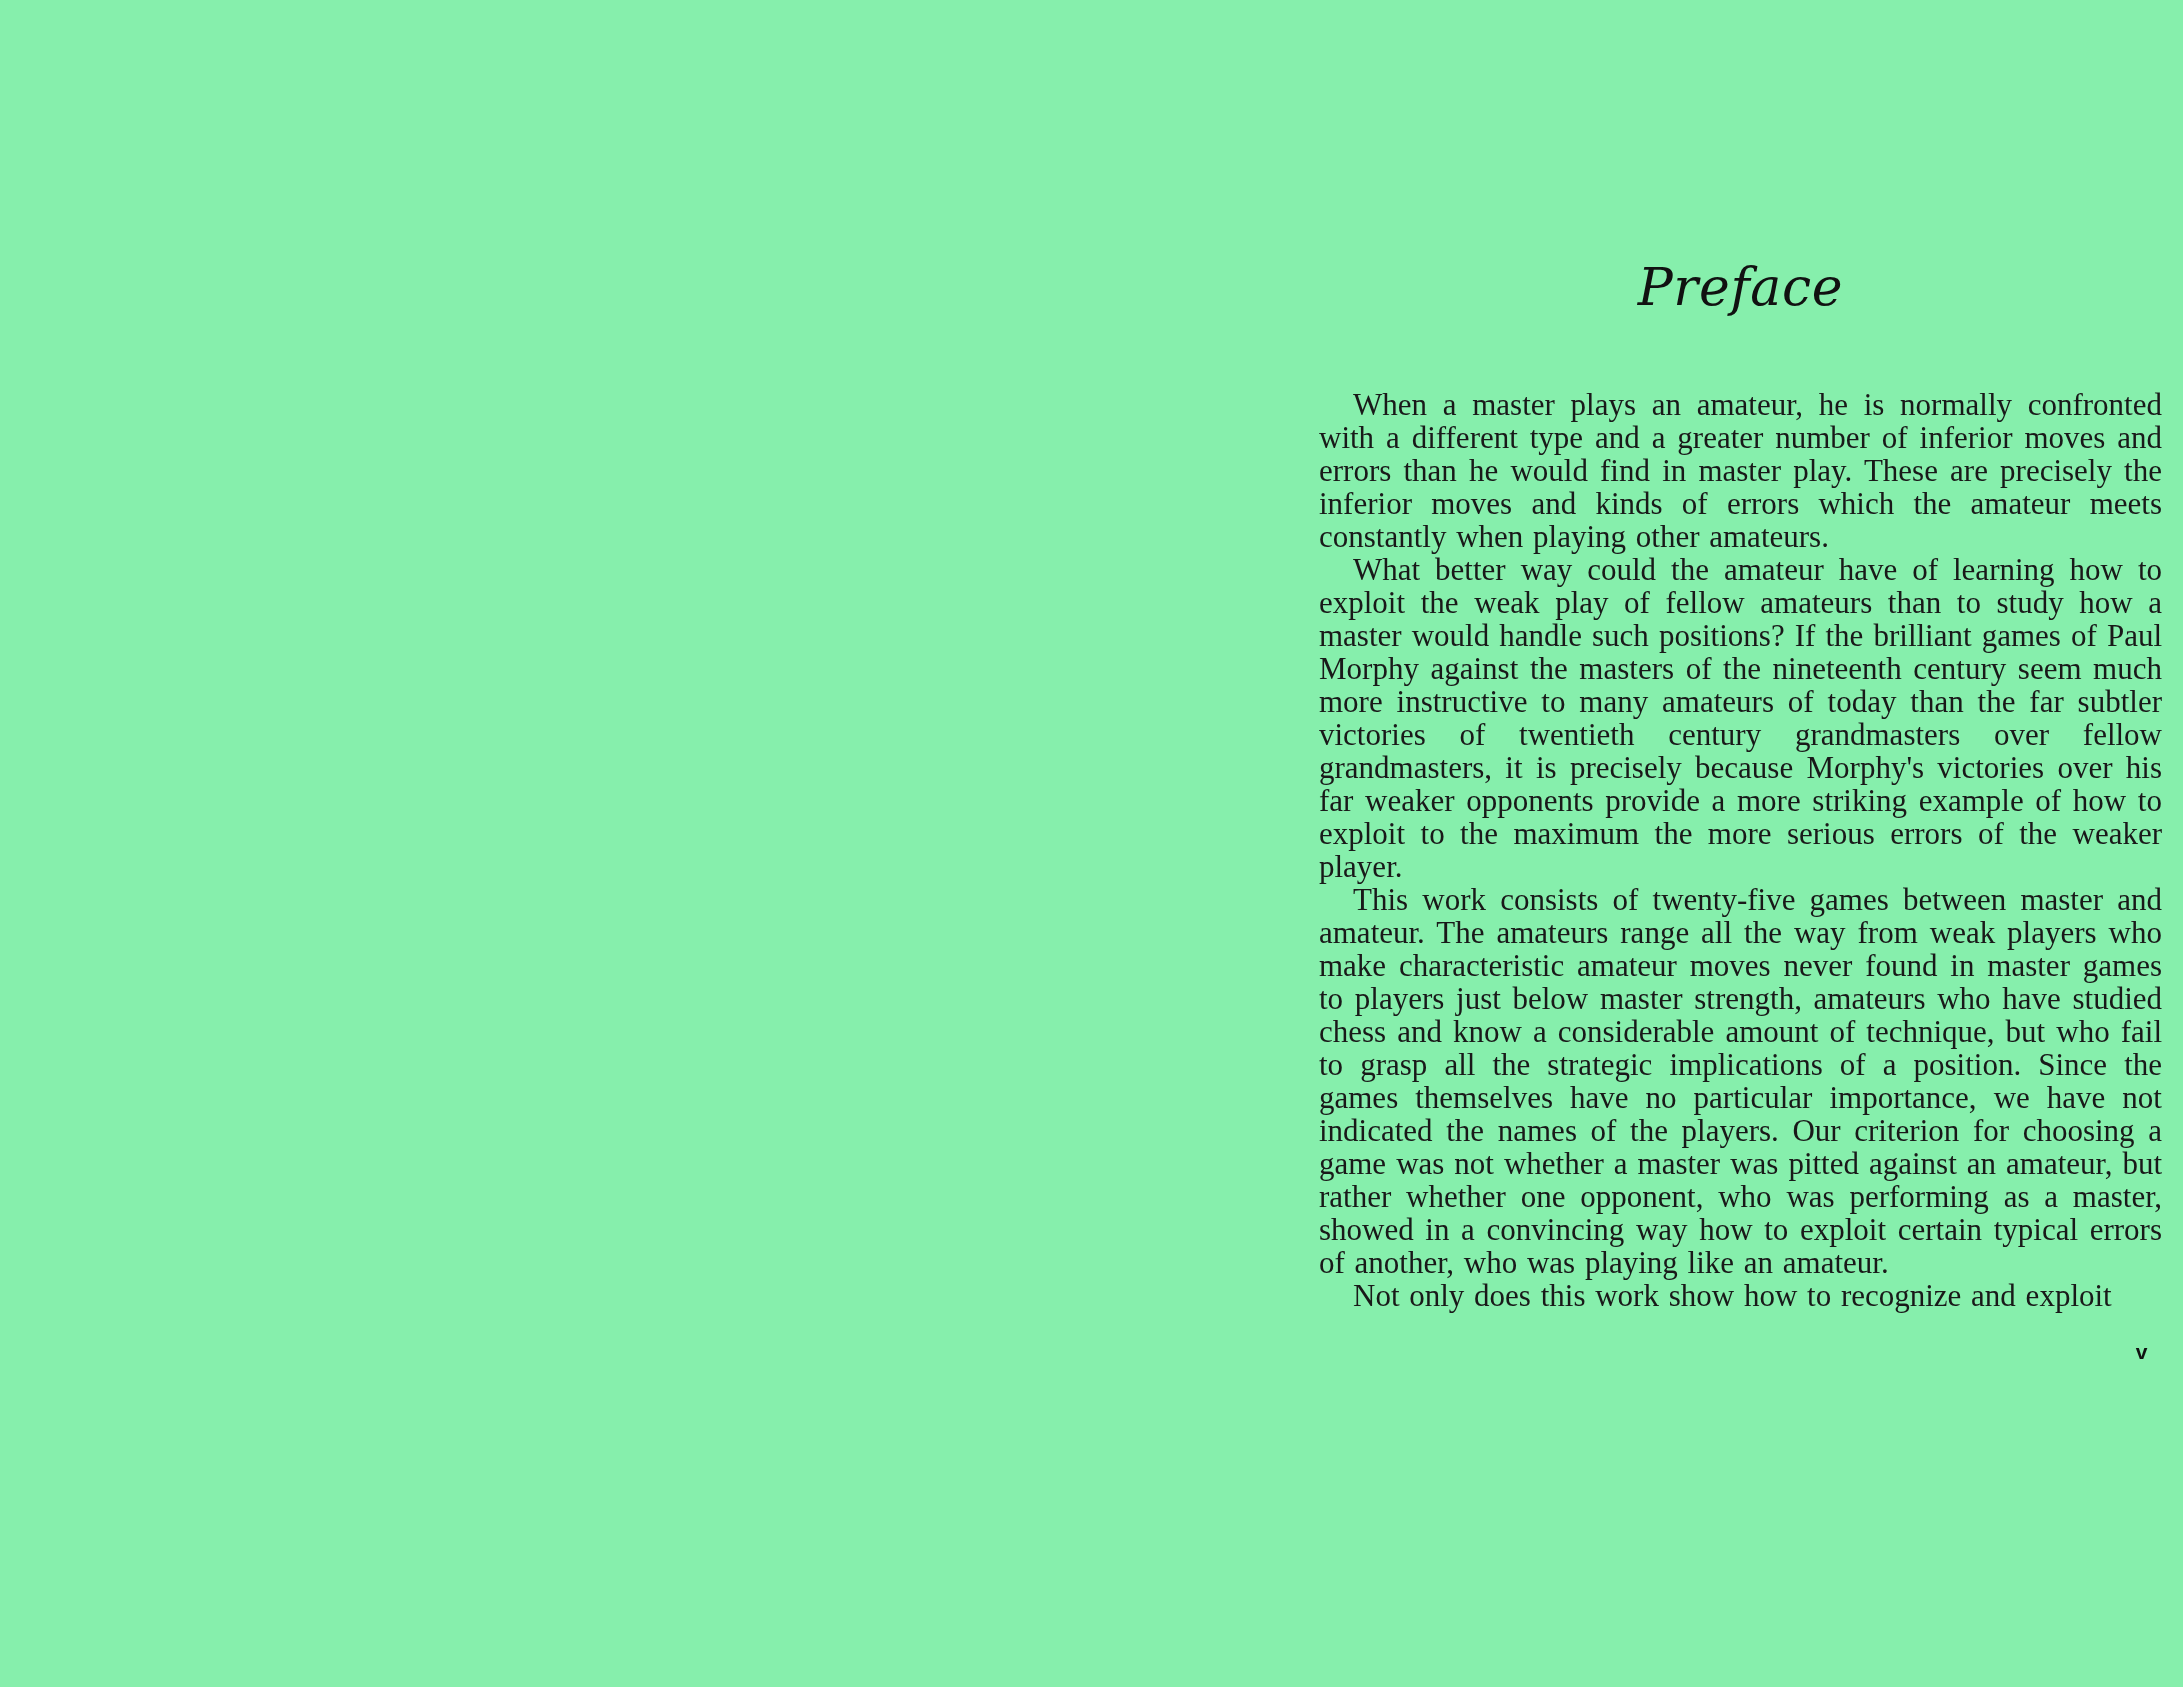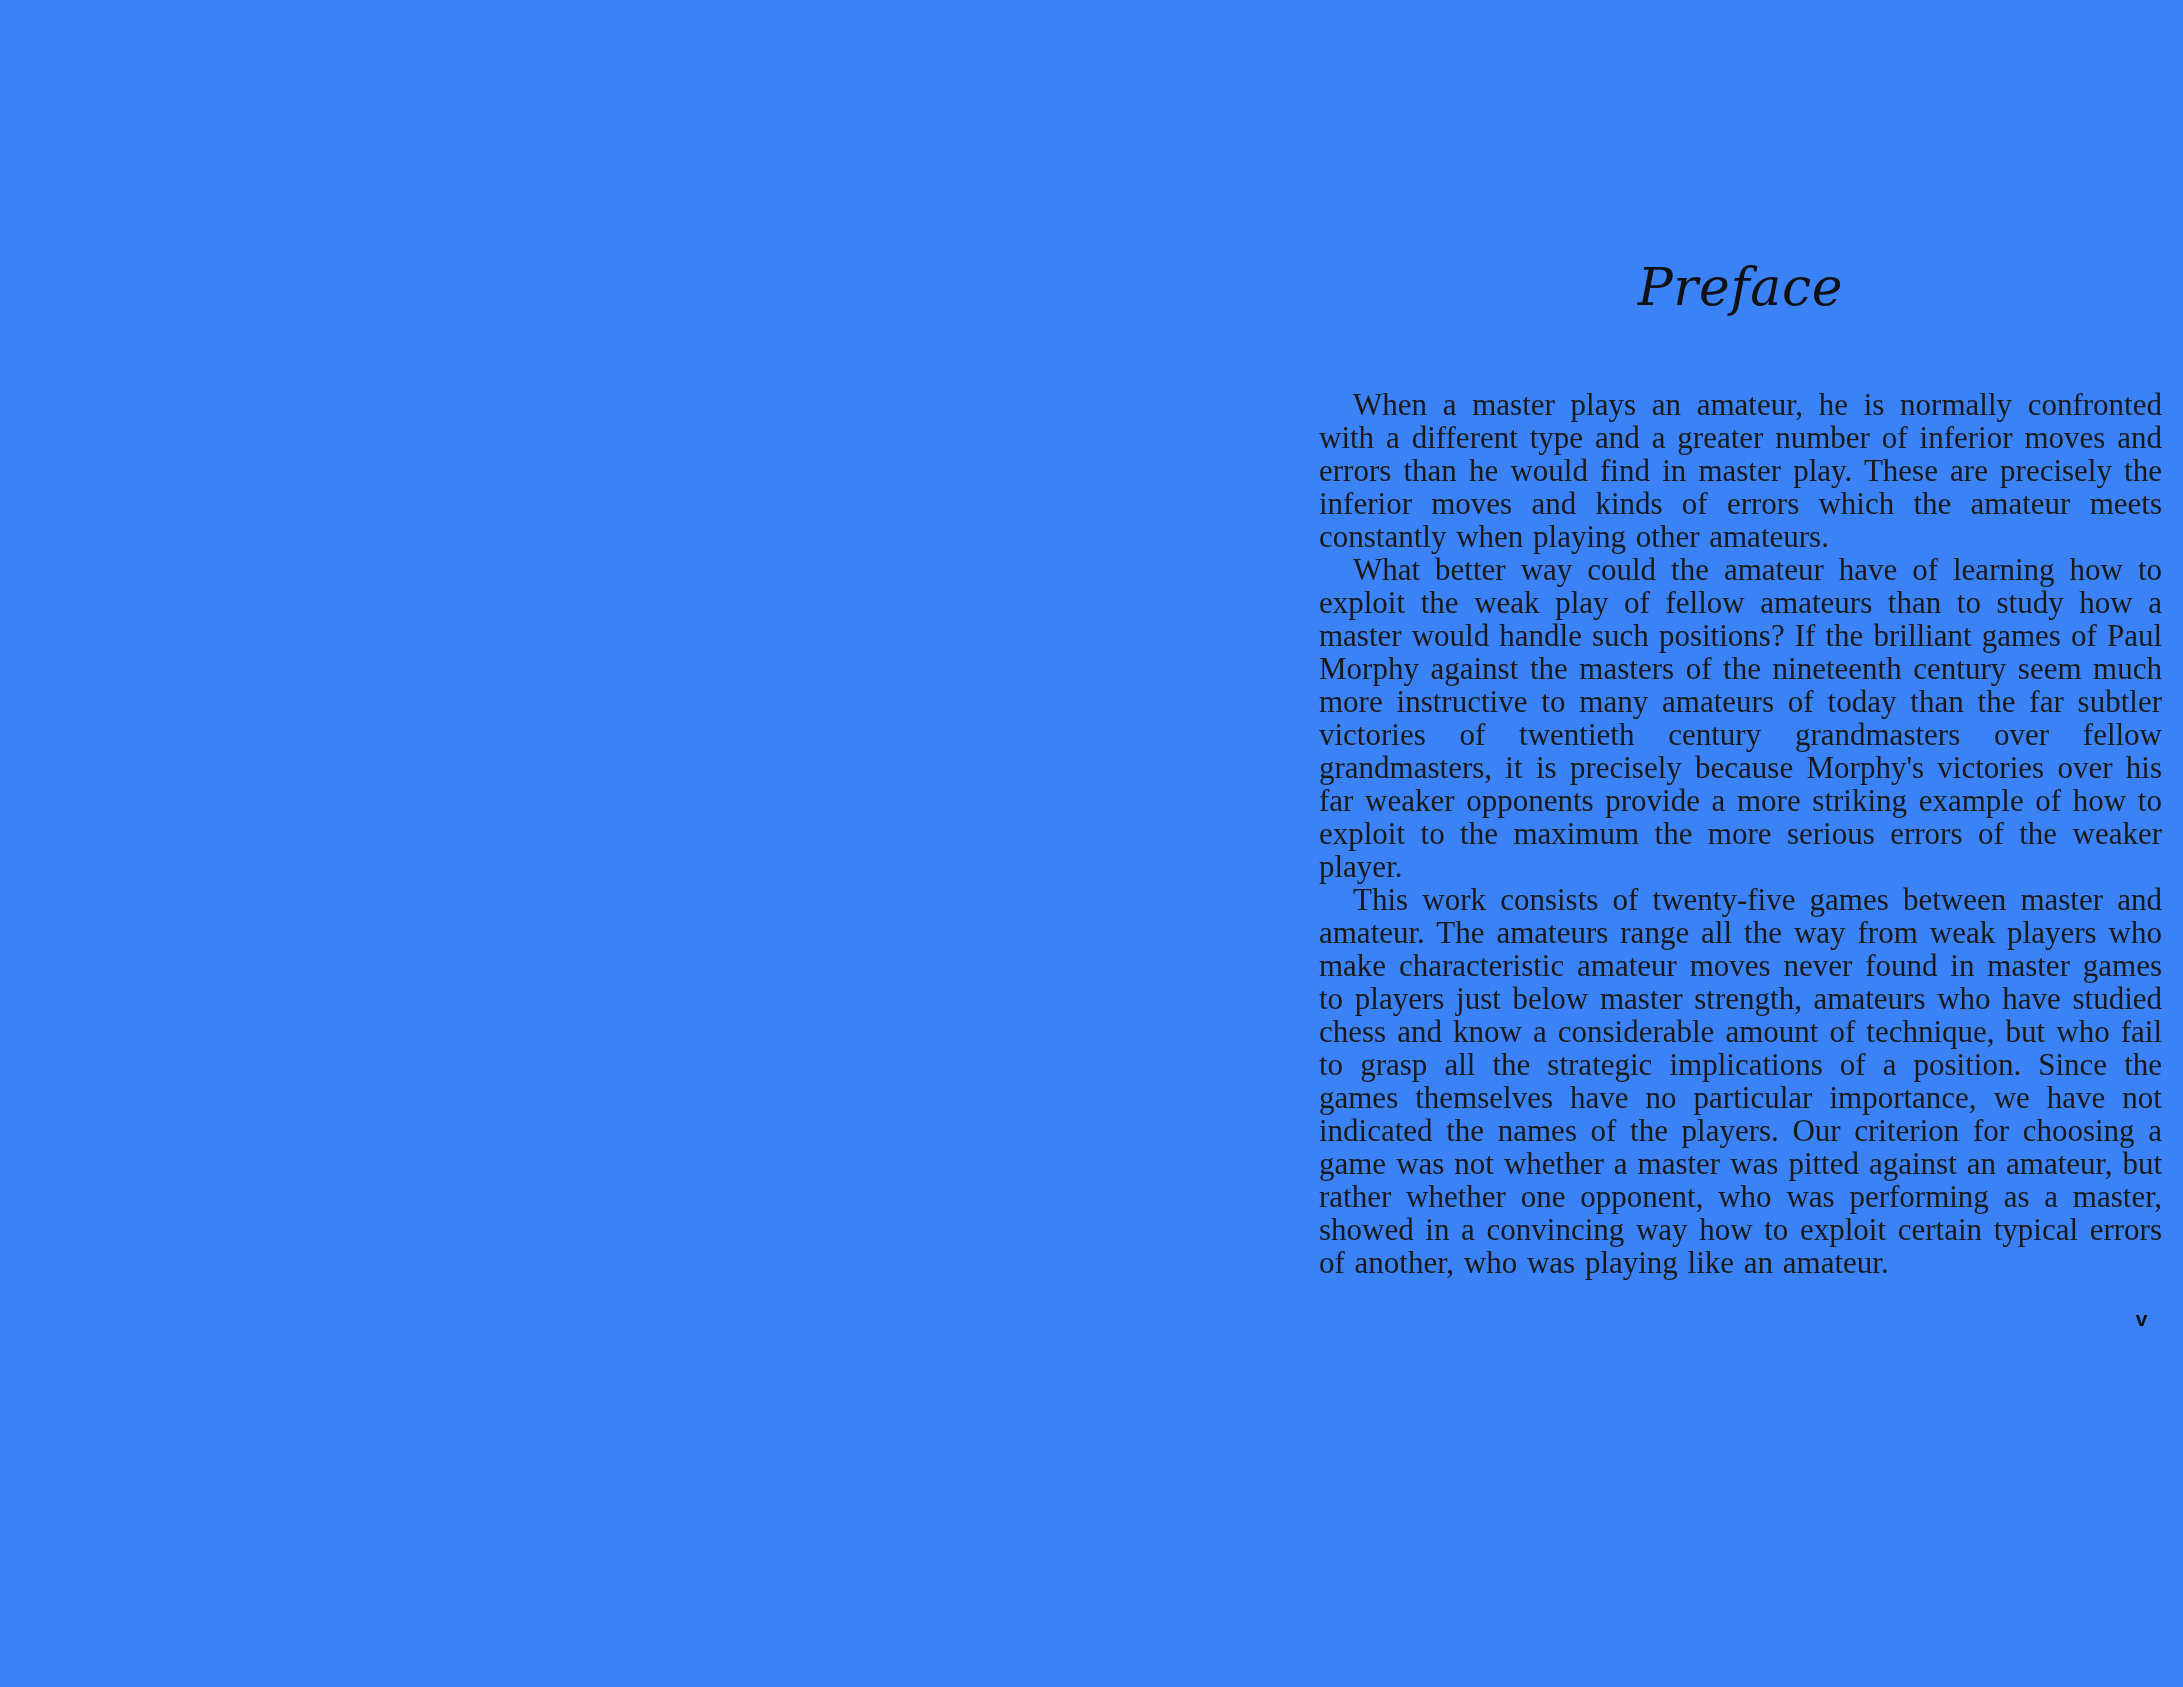--- a/index.html
+++ b/index.html
@@ -5,21 +5,21 @@
   html, body {
     margin: 0;
     padding: 0;
     background: #ffffff;
   }
 
   .scan-page {
     position: relative;
     width: 2183px;
     height: 1687px;
-    background: #3b82f6;
+    background: #86efac;
     overflow: hidden;
     font-family: "Liberation Serif", serif;
     color: #161616;
   }
 
   .text-block {
     position: absolute;
     left: 1319px;
     top: 257px;
     width: 843px;
@@ -62,17 +62,18 @@
 <div class="scan-page">
   <div class="text-block">
     <h1 class="page-title">Preface</h1>
 
     <p class="para">When a master plays an amateur, he is normally confronted with a different type and a greater number of inferior moves and errors than he would find in master play. These are precisely the inferior moves and kinds of errors which the amateur meets constantly when playing other amateurs.</p>
 
     <p class="para">What better way could the amateur have of learning how to exploit the weak play of fellow amateurs than to study how a master would handle such positions? If the brilliant games of Paul Morphy against the masters of the nineteenth century seem much more instructive to many amateurs of today than the far subtler victories of twentieth century grandmasters over fellow grandmasters, it is precisely because Morphy's victories over his far weaker opponents provide a more striking example of how to exploit to the maximum the more serious errors of the weaker player.</p>
 
     <p class="para">This work consists of twenty-five games between master and amateur. The amateurs range all the way from weak players who make characteristic amateur moves never found in master games to players just below master strength, amateurs who have studied chess and know a considerable amount of technique, but who fail to grasp all the strategic implications of a position. Since the games themselves have no particular importance, we have not indicated the names of the players. Our criterion for choosing a game was not whether a master was pitted against an amateur, but rather whether one opponent, who was performing as a master, showed in a convincing way how to exploit certain typical errors of another, who was playing like an amateur.</p>
 
+    <p class="para">Not only does this work show how to recognize and exploit</p>
 
     <div class="folio">v</div>
   </div>
 </div>
 
 
 </body></html>

